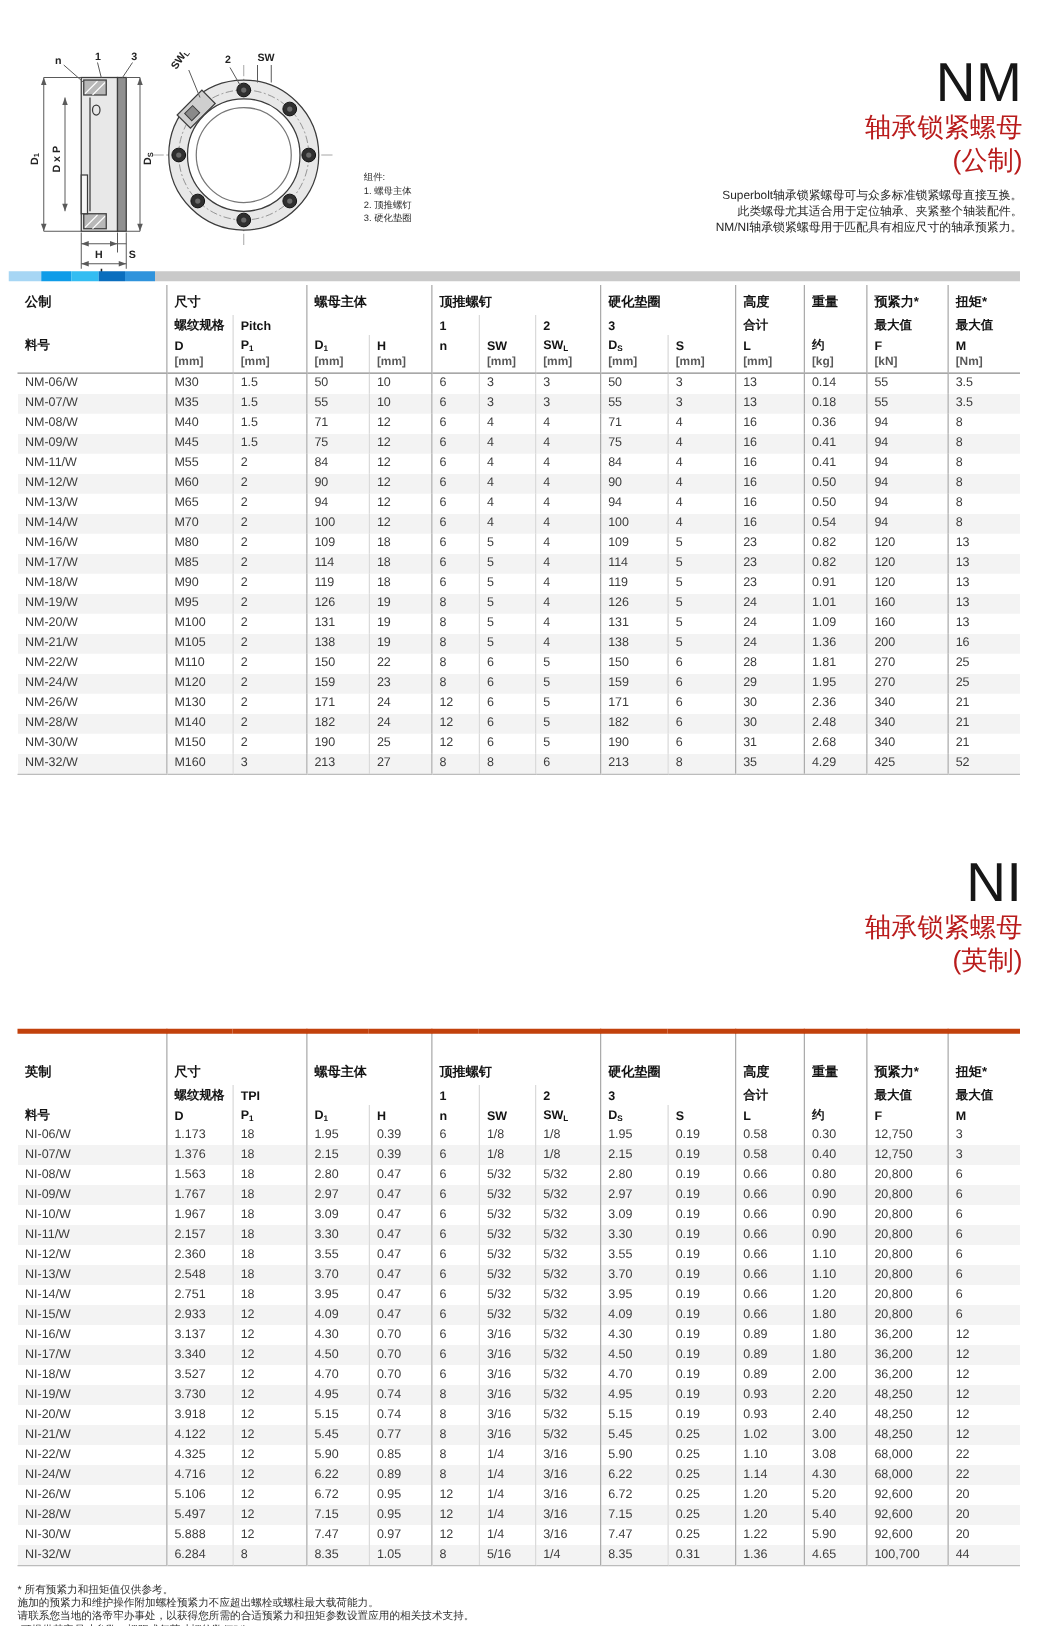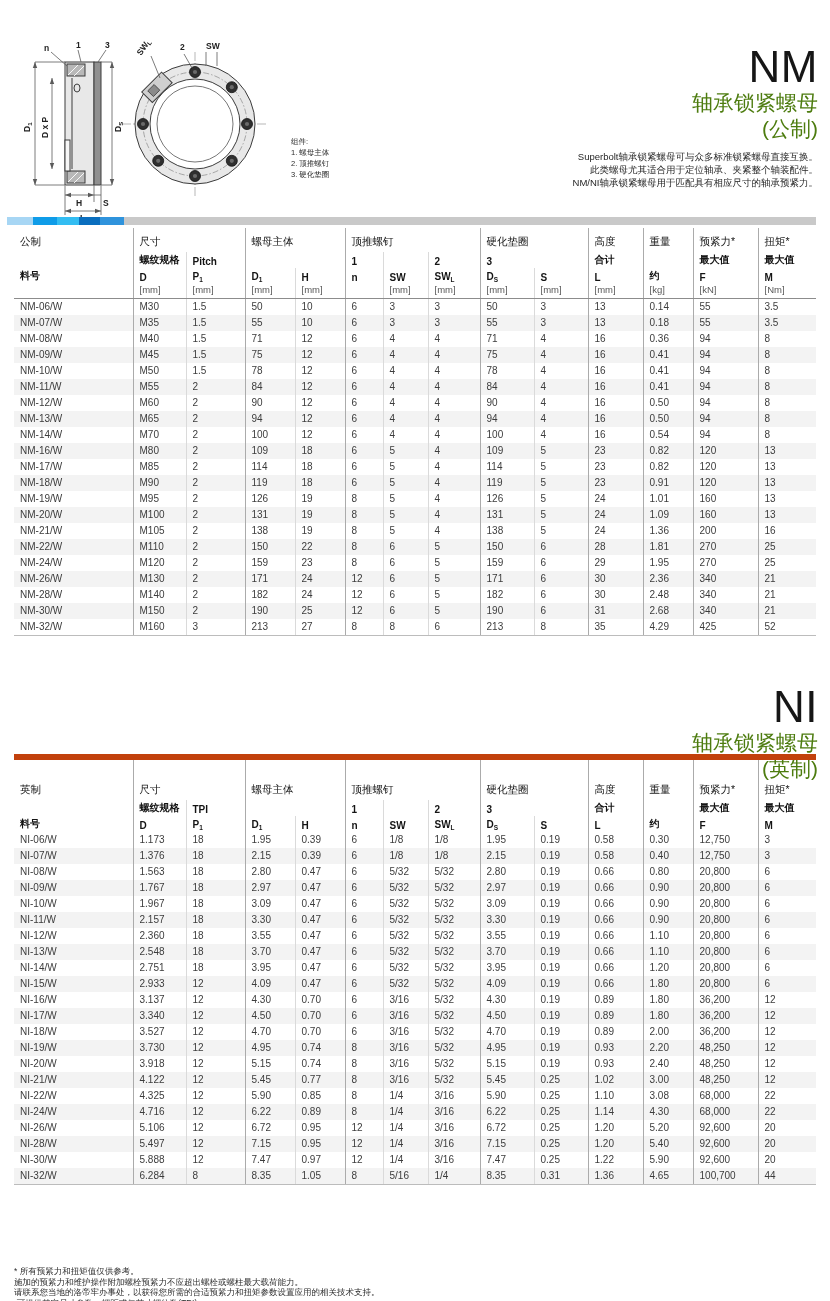--- a/index.html
+++ b/index.html
@@ -5,44 +5,44 @@
   *{margin:0;padding:0;box-sizing:border-box}
   html,body{background:#fff}
   body{width:830px;height:1301px;font-family:"Liberation Sans","DejaVu Sans",sans-serif;color:#222}
   .page{position:relative;width:830px;height:1301px;background:#fff;overflow:hidden}
 
   
   .title-block{position:absolute;right:12px;text-align:right}
   .nm-title{top:44px}
   .ni-title{top:684px}
   .big{font-size:44px;font-weight:200;line-height:46px;color:#161616;letter-spacing:.5px}
-  .sub{font-size:21px;font-weight:400;line-height:26px;color:#4d7c0f}
+  .sub{font-size:21px;font-weight:400;line-height:26px;color:#b91c1c}
   .desc{margin-top:8px;font-size:9.5px;font-weight:400;color:#262626;line-height:13px}
 
   
   .bar{position:absolute;left:7px;top:217px;width:809px;height:8px;font-size:0;line-height:0}
   .bar span{display:inline-block;height:8px}
 
   
   table.spec{position:absolute;left:14px;width:802px;border-collapse:collapse;table-layout:fixed}
   .spec th,.spec td{font-size:10px;text-align:left;padding:0 0 0 6px;vertical-align:bottom;
     white-space:nowrap;overflow:hidden;font-weight:400;color:#3c3c3c}
   .spec thead th{color:#141414}
-  .spec .h1 th{font-weight:400;font-size:10.5px;height:24px;padding-bottom:3px}
+  .spec .h1 th{font-weight:700;font-size:10.5px;height:24px;padding-bottom:3px}
   .spec .h2 th{font-weight:700;height:16px;padding-bottom:1px}
   .spec .h3 th{font-weight:700;height:16px;padding-bottom:1px}
-  .spec .h4 th{font-weight:400;font-size:9.5px;color:#585858;height:14px;padding-bottom:3px;border-bottom:1.5px solid #8c8c8c}
+  .spec .h4 th{font-weight:700;font-size:9.5px;color:#585858;height:14px;padding-bottom:3px;border-bottom:1.5px solid #8c8c8c}
   .spec th sub{font-size:6.5px;vertical-align:-2px;font-weight:700}
   .spec tbody td{height:16px;line-height:16px}
   .spec tbody tr:nth-child(even){background:#f3f3f3}
   .spec tbody tr:last-child td{border-bottom:1px solid #bcbcbc}
   .bl{border-left:1px solid #dadada}
   .bs{border-left:1px solid #ababab}
   .center{text-align:center;padding-left:0}
-  #ni-table{top:754px;border-top:6px solid #c2410c}
+  #ni-table{top:823px;border-top:4px solid #c2410c}
   #ni-table .h1 th{height:43px}
   #nm-table{top:228px}
 
   
   .diagram{position:absolute;left:10px;top:40px;width:410px;height:182px}
   .parts{position:absolute;left:281px;top:96px;font-size:7.5px;line-height:11px;color:#2b2b2b}
 
   
   .notes{position:absolute;left:14px;top:1266px;font-size:8.5px;line-height:10.5px;color:#2e2e2e}
 </style>
@@ -313,36 +313,20 @@
           <td class="bl">4</td>
           <td class="bl">4</td>
           <td class="bs">75</td>
           <td class="bl">4</td>
           <td class="bs">16</td>
           <td class="bs">0.41</td>
           <td class="bs">94</td>
           <td class="bs">8</td>
         </tr>
         <tr>
-          <td>NM-10/W</td>
-          <td class="bs">M50</td>
-          <td class="bl">1.5</td>
-          <td class="bs">78</td>
-          <td class="bl">12</td>
-          <td class="bs">6</td>
-          <td class="bl">4</td>
-          <td class="bl">4</td>
-          <td class="bs">78</td>
-          <td class="bl">4</td>
-          <td class="bs">16</td>
-          <td class="bs">0.41</td>
-          <td class="bs">94</td>
-          <td class="bs">8</td>
-        </tr>
-        <tr>
           <td>NM-11/W</td>
           <td class="bs">M55</td>
           <td class="bl">2</td>
           <td class="bs">84</td>
           <td class="bl">12</td>
           <td class="bs">6</td>
           <td class="bl">4</td>
           <td class="bl">4</td>
           <td class="bs">84</td>
           <td class="bl">4</td>

